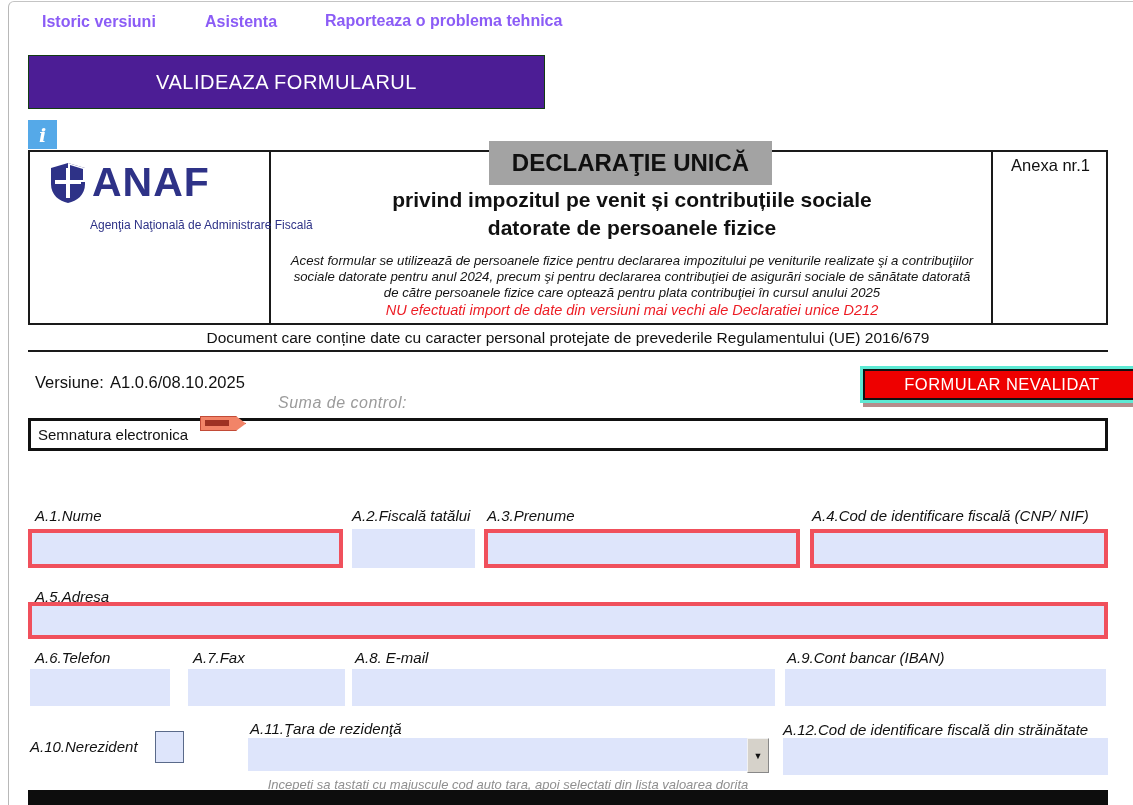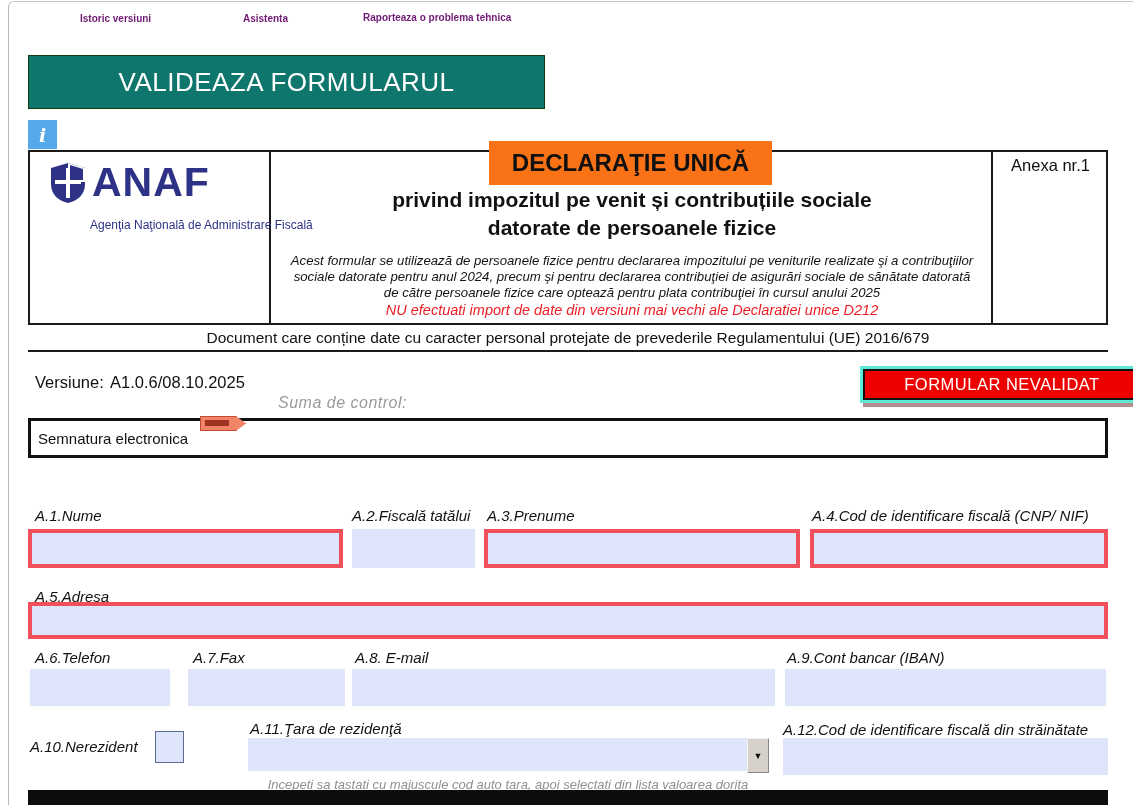--- a/index.html
+++ b/index.html
@@ -5,58 +5,58 @@
   html,body{margin:0;padding:0;background:#fff;}
   #stage{
     position:relative;width:1133px;height:805px;background:#ffffff;
     overflow:hidden;font-family:"Liberation Sans",sans-serif;color:#111;
   }
   .abs{position:absolute;}
   
   .frame{left:8px;top:1px;width:1400px;height:900px;
     border-left:1px solid #b8b8b8;border-top:1px solid #c4c4c4;border-top-left-radius:6px;}
   
-  .toplink{font-weight:bold;color:#701a75;font-size:10px;cursor:pointer;white-space:nowrap;margin-left:38px;}
+  .toplink{font-weight:bold;color:#8b5cf6;font-size:16px;cursor:pointer;white-space:nowrap;}
   
-  .validate{left:28px;top:55px;width:515px;height:52px;background:#0f766e;border:1px solid #123d12;
-    color:#fff;font-size:26px;display:flex;align-items:center;justify-content:center;letter-spacing:.5px;cursor:pointer;}
+  .validate{left:28px;top:55px;width:515px;height:52px;background:#4c1d95;border:1px solid #123d12;
+    color:#fff;font-size:20px;display:flex;align-items:center;justify-content:center;letter-spacing:.5px;cursor:pointer;}
   .infobtn{left:28px;top:120px;width:29px;height:29px;background:#55a9e8;color:#fff;
     font-family:"DejaVu Serif",serif;font-style:italic;font-weight:bold;font-size:19px;
     display:flex;align-items:center;justify-content:center;cursor:pointer;}
   
   .hbox{left:28px;top:150px;width:1080px;height:175px;border:2px solid #1a1a1a;box-sizing:border-box;background:#fff;}
   .vdiv1{left:269px;top:150px;width:2px;height:175px;background:#1a1a1a;}
   .vdiv2{left:991px;top:150px;width:2px;height:175px;background:#1a1a1a;}
   
   .logo-wrap{left:50px;top:162px;width:180px;height:60px;}
   .logo-row{display:flex;align-items:flex-start;}
   .anaf-word{font-size:41px;font-weight:bold;color:#2e3287;letter-spacing:1px;line-height:40px;margin-left:6px;font-family:"Liberation Sans",sans-serif;}
   .anaf-tag{font-size:12px;color:#2e3287;margin-top:10px;margin-left:40px;white-space:nowrap;}
   
-  .hl-green{left:489px;top:141px;width:283px;height:44px;background:#f97316;z-index:4;
+  .hl-green{left:489px;top:141px;width:283px;height:44px;background:#a3a3a3;z-index:4;
     display:flex;align-items:center;justify-content:center;font-weight:bold;font-size:24px;color:#101010;}
   .sub1{left:271px;top:188px;width:722px;text-align:center;font-weight:bold;font-size:21px;}
   .sub2{left:271px;top:216px;width:722px;text-align:center;font-weight:bold;font-size:21px;}
   .desc{left:281px;top:253px;width:702px;text-align:center;font-style:italic;font-size:13.2px;line-height:16px;color:#131313;}
   .warn{left:271px;top:302px;width:722px;text-align:center;font-style:italic;font-size:14.5px;color:#ed1c24;}
   .annex{left:995px;top:156px;width:111px;text-align:center;font-size:16.5px;}
   .fnum{left:995px;top:170px;width:111px;text-align:center;font-size:38px;font-weight:bold;letter-spacing:2px;}
   
   .gdpr{left:28px;top:325px;width:1080px;height:27px;border-bottom:2px solid #1a1a1a;box-sizing:border-box;
     display:flex;align-items:center;justify-content:center;font-size:15.5px;}
   
   .vlabel{left:35px;top:373px;font-size:16.5px;}
   .vvalue{left:110px;top:373px;font-size:16.5px;}
   .csum{left:278px;top:373px;font-size:16px;font-style:italic;color:#9b9b9b;letter-spacing:.5px;margin-top:21px;}
   .nevalidat{left:860px;top:366px;width:284px;height:37px;background:#5eead4;box-sizing:border-box;padding:3px;
     box-shadow:3px 4px 0 rgba(90,0,0,.45);}
   .nevalidat-inner{width:100%;height:100%;border:2px solid #111;box-sizing:border-box;background:#ee0000;
     color:#fff;display:flex;align-items:center;justify-content:center;font-size:16.5px;letter-spacing:.5px;}
   
-  .sigbox{left:28px;top:418px;width:1080px;height:40px;border:3px solid #111;box-sizing:border-box;
+  .sigbox{left:28px;top:418px;width:1080px;height:33px;border:3px solid #111;box-sizing:border-box;
     display:flex;align-items:center;padding-left:7px;font-size:15px;background:#fff;cursor:pointer;}
   .sigflag{left:200px;top:416px;width:44px;height:13px;background:#f28468;border:1px solid #c24b37;
     clip-path:polygon(0 0,78% 0,100% 50%,78% 100%,0 100%);z-index:5;}
   .sigflag-smudge{position:absolute;left:4px;top:3px;width:24px;height:6px;background:#8f2317;opacity:.85;}
   
   .secA{left:35px;top:468px;font-size:17px;font-weight:bold;letter-spacing:.2px;}
   .flabel{font-style:italic;font-size:15px;color:#111;white-space:nowrap;}
   .ffield{background:#dee5fb;border:none;box-sizing:border-box;}
   input.ffield{outline:none;font-size:15px;padding:0 6px;font-family:"Liberation Sans",sans-serif;}
   .req{border:4px solid #f0505c;}

